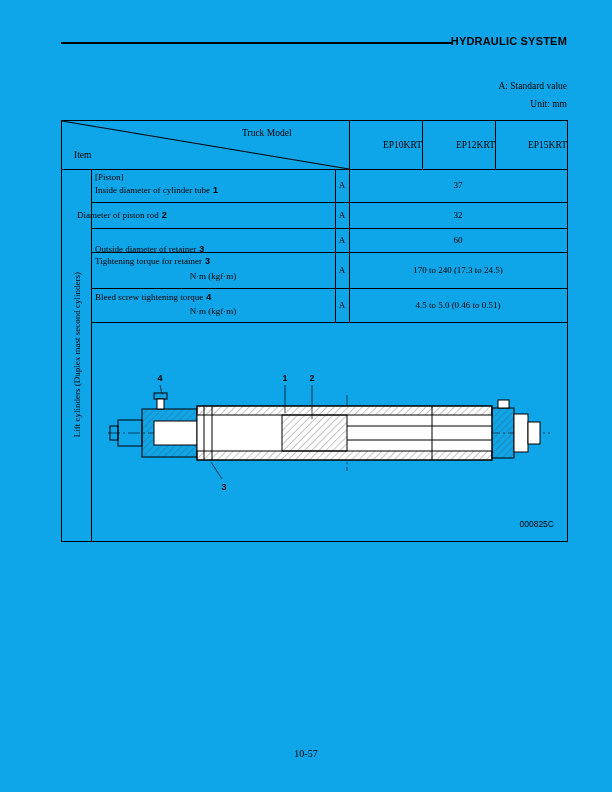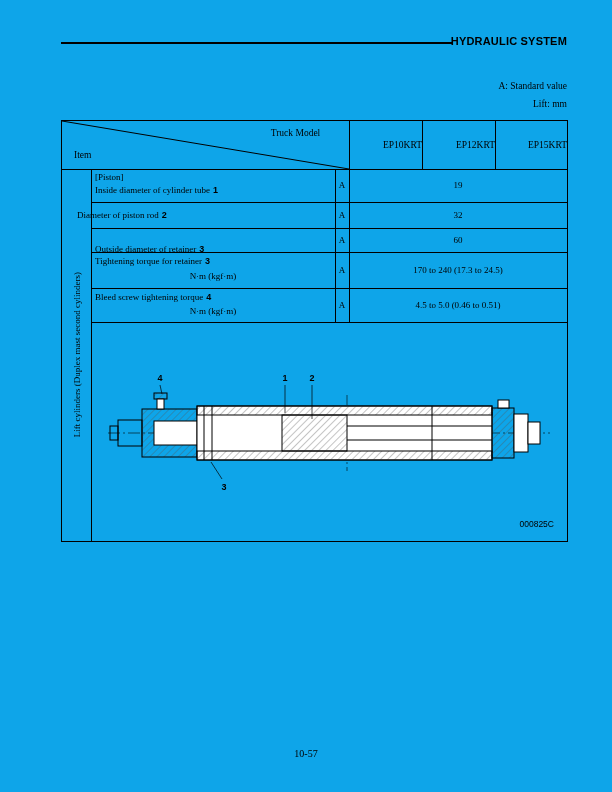--- a/index.html
+++ b/index.html
@@ -20,54 +20,54 @@
   .pgnum{position:absolute;left:0;top:748px;width:100%;text-align:center;font-size:10px;}
 </style>
 </head>
 <body>
 
 <div class="page">
 
   <div class="rule" style="left:61px;top:42px;width:392px;height:2px;"></div>
   <div class="hdr-title">HYDRAULIC SYSTEM</div>
   <div class="note" style="top:81px;">A: Standard value</div>
-  <div class="note" style="top:99px;">Lift: mm</div>
+  <div class="note" style="top:99px;">Unit: mm</div>
 
   <div class="spec-table">
 
     <div class="gl" style="left:0;top:48px;width:505px;height:1px;"></div>
     <div class="gl" style="left:287px;top:0;width:1px;height:201px;"></div>
     <div class="gl" style="left:360px;top:0;width:1px;height:48px;"></div>
     <div class="gl" style="left:433px;top:0;width:1px;height:48px;"></div>
     <div class="gl" style="left:29px;top:48px;width:1px;height:372px;"></div>
     <div class="gl" style="left:273px;top:48px;width:1px;height:153px;"></div>
     <div class="gl" style="left:29px;top:81px;width:476px;height:1px;"></div>
     <div class="gl" style="left:29px;top:107px;width:476px;height:1px;"></div>
     <div class="gl" style="left:29px;top:131px;width:476px;height:1px;"></div>
     <div class="gl" style="left:29px;top:167px;width:476px;height:1px;"></div>
     <div class="gl" style="left:29px;top:201px;width:476px;height:1px;"></div>
 
     <svg class="abs" style="left:0;top:0;" width="287" height="48">
       <line x1="0" y1="0" x2="287" y2="48" stroke="#000" stroke-width="1"></line>
     </svg>
-    <div class="cell" style="left:180px;top:7px;width:107px;text-align:center;font-size:9.5px;">Truck Model</div>
+    <div class="cell" style="left:180px;top:7px;width:107px;font-size:9.5px;">Truck Model</div>
     <div class="cell" style="left:12px;top:29px;font-size:9.5px;">Item</div>
 
     <div class="cell model" style="left:287px;width:73px;">EP10KRT</div>
     <div class="cell model" style="left:360px;width:73px;">EP12KRT</div>
     <div class="cell model" style="left:433px;width:72px;">EP15KRT</div>
 
     <div class="cell side">
       <span>Lift cylinders (Duplex mast second cylinders)</span>
     </div>
 
     <div class="cell" style="left:33px;top:51px;">[Piston]</div>
     <div class="cell" style="left:33px;top:64px;"><span>Inside diameter of cylinder tube</span><span class="ref">1</span></div>
     <div class="cell center" style="left:273px;top:48px;width:14px;height:33px;line-height:33px;">A</div>
-    <div class="cell center" style="left:287px;top:48px;width:218px;height:33px;line-height:33px;">19</div>
+    <div class="cell center" style="left:287px;top:48px;width:218px;height:33px;line-height:33px;">37</div>
 
     <div class="cell" style="left:15px;top:89px;"><span>Diameter of piston rod</span><span class="ref">2</span></div>
     <div class="cell center" style="left:273px;top:81px;width:14px;height:26px;line-height:26px;">A</div>
     <div class="cell center" style="left:287px;top:81px;width:218px;height:26px;line-height:26px;">32</div>
 
     <div class="cell" style="left:33px;top:100px;margin-top:23px;"><span>Outside diameter of retainer</span><span class="ref">3</span></div>
     <div class="cell center" style="left:273px;top:107px;width:14px;height:24px;line-height:24px;">A</div>
     <div class="cell center" style="left:287px;top:107px;width:218px;height:24px;line-height:24px;">60</div>
 
     <div class="cell" style="left:33px;top:135px;"><span>Tightening torque for retainer</span><span class="ref">3</span></div>

